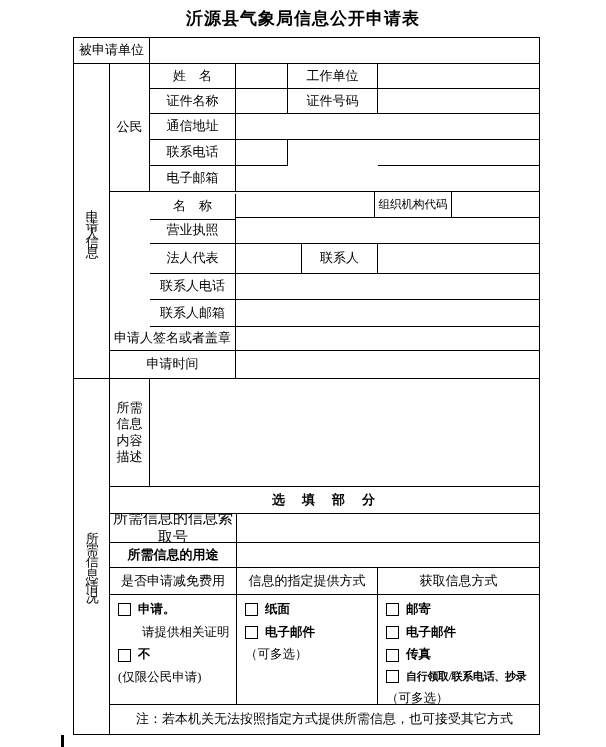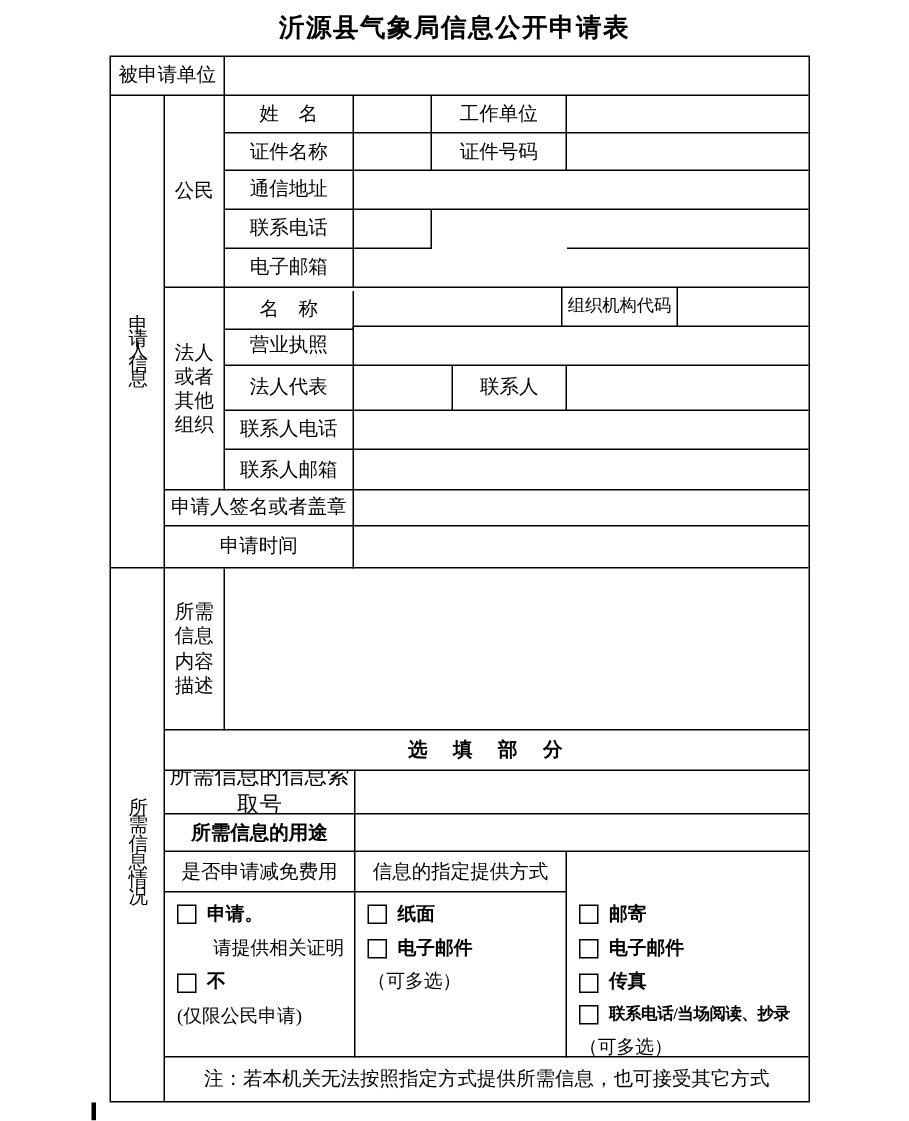--- a/index.html
+++ b/index.html
@@ -82,24 +82,20 @@
   <div class="c" style="left:76px;top:76px;width:86px;height:26px;">通信地址</div>
   <div class="c er" style="left:162px;top:76px;width:303px;height:26px;"></div>
 
   <div class="c" style="left:76px;top:102px;width:86px;height:26px;">联系电话</div>
   <div class="c" style="left:162px;top:102px;width:52px;height:26px;"></div>
   <div class="c er" style="left:304px;top:102px;width:161px;height:26px;"></div>
 
   <div class="c" style="left:76px;top:128px;width:86px;height:26px;">电子邮箱</div>
   <div class="c er" style="left:162px;top:128px;width:303px;height:26px;"></div>
 
-  <div class="c pre" style="left:36px;top:154px;width:40px;height:135px;">法人
-或者
-其他
-组织</div>
 
   <div class="c" style="left:76px;top:140px;width:86px;height:26px;margin-top:16px;">名　称</div>
   <div class="c" style="left:162px;top:154px;width:139px;height:26px;"></div>
   <div class="c smLabel" style="left:301px;top:154px;width:77px;height:26px;font-size:11.5px;">组织机构代码</div>
   <div class="c er" style="left:378px;top:154px;width:87px;height:26px;"></div>
 
   <div class="c" style="left:76px;top:180px;width:86px;height:26px;">营业执照</div>
   <div class="c er" style="left:162px;top:180px;width:303px;height:26px;"></div>
 
   <div class="c" style="left:76px;top:206px;width:86px;height:30px;">法人代表</div>
@@ -128,20 +124,21 @@
   <div class="c er bold" style="left:36px;top:449px;width:429px;height:27px;">选　填　部　分</div>
 
   <div class="c" style="left:36px;top:476px;width:127px;height:29px;font-size:15px;">所需信息的信息索取号</div>
   <div class="c er" style="left:163px;top:476px;width:302px;height:29px;"></div>
 
   <div class="c" style="left:36px;top:505px;width:127px;height:25px;font-weight:bold;">所需信息的用途</div>
   <div class="c er" style="left:163px;top:505px;width:302px;height:25px;"></div>
 
   <div class="c" style="left:36px;top:530px;width:127px;height:27px;">是否申请减免费用</div>
   <div class="c" style="left:163px;top:530px;width:141px;height:27px;">信息的指定提供方式</div>
+  <div class="c er" style="left:304px;top:530px;width:161px;height:27px;">获取信息方式</div>
 
   <div class="c cbcell" style="left:36px;top:557px;width:127px;height:110px;">
     <div class="cbl">
       <span class="box"></span>
       <span>申请。</span>
     </div>
     <div class="cbn ind">请提供相关证明</div>
     <div class="cbl">
       <span class="box"></span>
       <span>不</span>
@@ -169,21 +166,21 @@
     <div class="cbl">
       <span class="box"></span>
       <span>电子邮件</span>
     </div>
     <div class="cbl">
       <span class="box"></span>
       <span>传真</span>
     </div>
     <div class="cbl">
       <span class="box"></span>
-      <span class="tight">联系电话/当场阅读、抄录</span>
+      <span class="tight">自行领取/联系电话、抄录</span>
     </div>
     <div class="cbn">（可多选）</div>
   </div>
 
   <div class="c er eb" style="left:36px;top:667px;width:429px;height:29px;">注：若本机关无法按照指定方式提供所需信息，也可接受其它方式</div>
 
 </div>
 
 <div class="cursor"></div>
 

